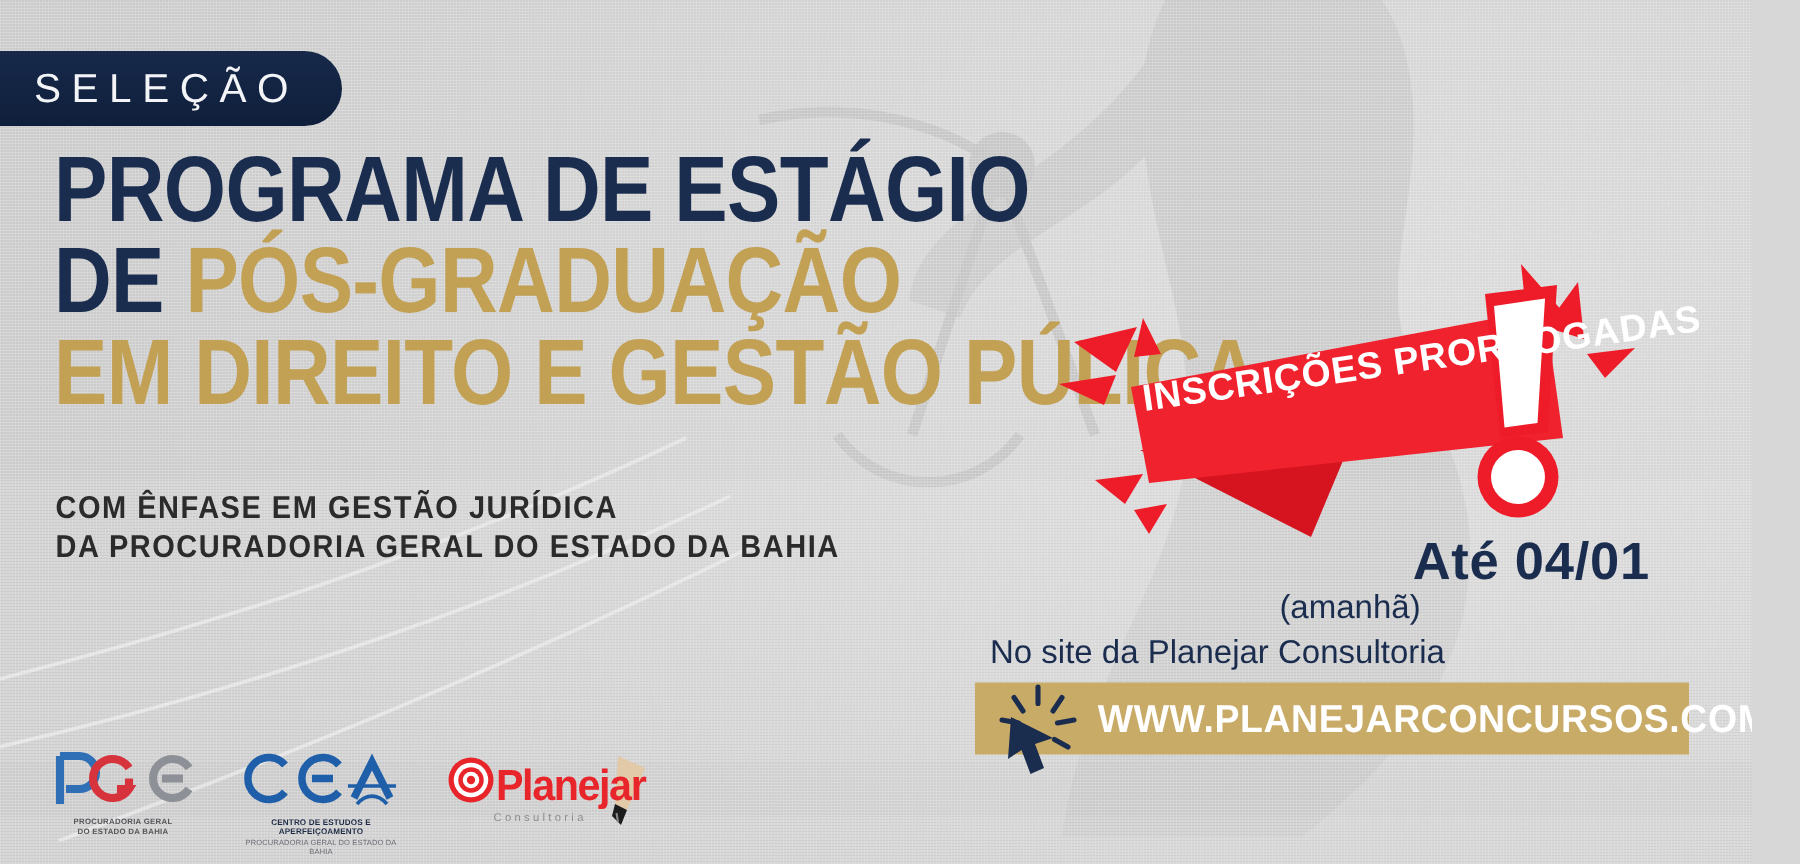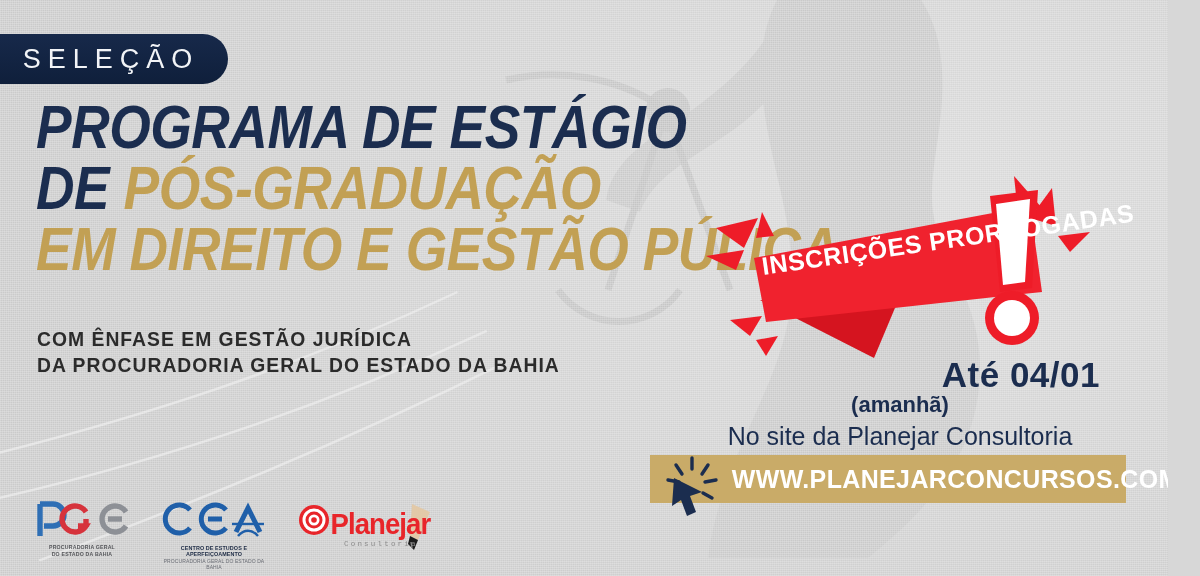--- a/index.html
+++ b/index.html
@@ -43,21 +43,21 @@
     border-radius:0 26px 26px 0;
     display:flex; align-items:center; justify-content:center;
     padding-left:34px;
   }
   #selecao-badge span {
     color:#f2f4f7; font-size:27px; letter-spacing:7px;
     font-weight:400; font-family:"Liberation Sans", sans-serif;
   }
 
   
-  #headline { position:absolute; left:36px; top:98px; width:700px;font-style:italic; }
+  #headline { position:absolute; left:36px; top:98px; width:700px; }
   .hl {
     font-family:"Liberation Sans Narrow","Liberation Sans", sans-serif;
     font-weight:700;
     font-size:62px;
     line-height:.92;
     letter-spacing:-.5px;
     transform:scaleX(.86);
     transform-origin:left center;
     white-space:nowrap;
   }
@@ -100,27 +100,27 @@
   #date-line {
     position:absolute; left:700px; top:355px; width:400px;
     text-align:right;
     color:#1b2d4f;
     font-size:35px; font-weight:700; letter-spacing:.5px;
   }
   #date-sub {
     position:absolute; left:700px; top:392px; width:400px;
     text-align:center;
     color:#1b2d4f;
-    font-size:22px; font-weight:700;
+    font-size:22px; font-weight:400;
   }
   #site-line {
     position:absolute; left:660px; top:422px; width:480px;
-    text-align:center;
+    text-align:left;
     color:#1b2d4f;
-    font-size:25px; font-weight:400;
+    font-size:22px; font-weight:400;
   }
 
   
   #url-bar {
     position:absolute; left:650px; top:455px;
     width:476px; height:48px;
     background:#c9ab68;
     display:flex; align-items:center;
   }
   #url-text {
@@ -162,23 +162,23 @@
   
   #logo-planejar { width:140px; position:relative; }
   #planejar-word {
     position:absolute; left:30px; top:8px;
     color:#e8252a;
     font-size:29px; font-weight:700; letter-spacing:-1px;
     font-family:"Liberation Sans Narrow","Liberation Sans", sans-serif;
     transform:scaleX(.95);
   }
   #planejar-sub {
-    position:absolute; left:46px; top:40px;
+    position:absolute; left:31px; top:40px;
     color:#8d8d8d; font-size:7.5px; letter-spacing:2.2px;
-    font-family:Liberation Mono, monospace;
+    font-family:Liberation Sans, sans-serif;
   }
 </style>
 </head>
 <body>
 
 <div id="banner">
 
   <svg id="justice" viewBox="0 0 700 640" aria-hidden="true">
     <g fill="#c9c9c9" opacity=".72">
 

